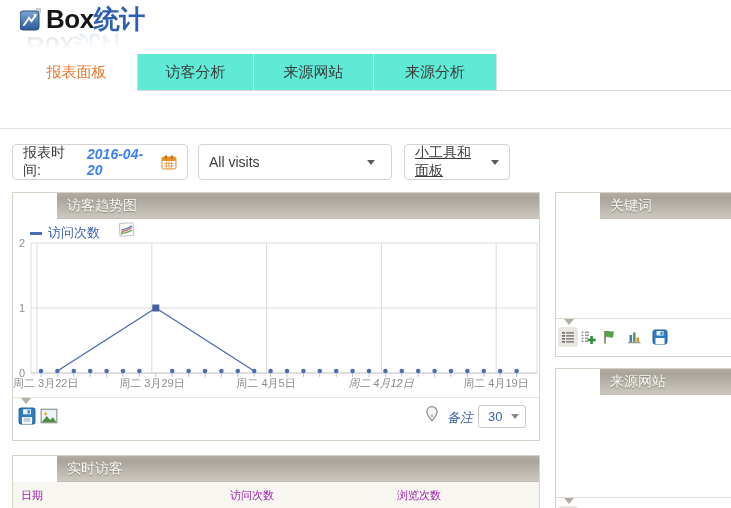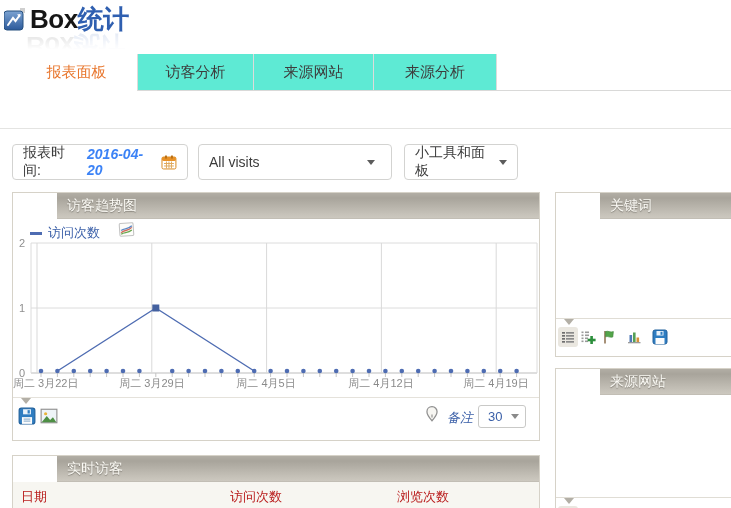--- a/index.html
+++ b/index.html
@@ -3,21 +3,21 @@
 <meta charset="utf-8">
 <style>
   * { margin:0; padding:0; box-sizing:border-box; }
   html,body { width:731px; height:508px; }
   body {
     position:relative; overflow:hidden; background:#fff;
     font-family:"Liberation Sans","DejaVu Sans",sans-serif; color:#333;
   }
 
   
-  .logo { position:absolute; top:6px; left:4px; display:flex; align-items:center; }
+  .logo { position:absolute; top:6px; left:20px; display:flex; align-items:center; }
   .logo-mark { width:22px; height:24px; margin-right:4px; position:relative; top:1px; }
   .logo-text { font-size:26px; font-weight:bold; letter-spacing:-0.5px; color:#161616; line-height:26px; }
   .logo-text .cn { color:#2f5fb0; }
   .logo-reflect {
     position:absolute; top:33px; left:26px; transform:scaleY(-1);
     opacity:.16; pointer-events:none;
     -webkit-mask-image:linear-gradient(to top, rgba(0,0,0,.8), transparent 65%);
     mask-image:linear-gradient(to top, rgba(0,0,0,.8), transparent 65%);
   }
 
@@ -34,63 +34,63 @@
 
   .rule2 { position:absolute; top:128px; left:0; width:731px; border-top:1px solid #e4e4e2; }
 
   
   .tbtn { position:absolute; top:144px; height:36px; border:1px solid #d3d3d1; border-radius:4px;
           background:#fff; display:flex; align-items:center; padding:0 10px; font-size:14px;
           color:#3c3c3c; cursor:pointer; }
   #btn-date { left:12px; width:176px; }
   #btn-date .dval { font-weight:bold; color:#3b82f6; margin:0 7px 0 8px;font-style:italic; }
   #btn-segment { left:198px; width:194px; justify-content:space-between; padding-right:16px; }
-  #btn-widgets { left:404px; width:114px; }
+  #btn-widgets { left:404px; width:106px;text-decoration:underline; }
   #btn-widgets .lbl { margin-right:9px; }
   .caret { width:0; height:0; border-left:4px solid transparent; border-right:4px solid transparent;
            border-top:5px solid #5c5c5c; }
 
   
   .widget { position:absolute; background:#fff; border:1px solid #d6d2c8; }
   .whead { height:26px; line-height:25px; padding-left:10px; font-size:14px; color:#fbfaf5;
            background:linear-gradient(#b2aea5,#a8a49b 20%,#c6c2b9 85%,#ccc8bf);
            border-bottom:1px solid #c2beb5; text-shadow:0 1px 1px rgba(80,77,70,.55); cursor:move;margin-left:44px; }
 
   #w-trend { left:12px; top:192px; width:528px; height:249px; }
   .chart-body { position:relative; height:178px; }
   .legend { position:absolute; top:5px; left:17px; display:flex; align-items:center; z-index:2; }
   .legend-dash { width:12px; height:3px; background:#4e6cb2; margin-right:6px; }
   .legend-label { font-size:13px; color:#3a5fa8; }
   .series-picker { position:absolute; top:2px; left:105px; z-index:2; cursor:pointer; }
   #trend-svg { position:absolute; top:0; left:0; }
   .xlabels { position:absolute; top:157px; left:0; width:528px; height:18px; }
   .xlabel { position:absolute; width:90px; text-align:center; font-size:11px; color:#8a8a8a; white-space:nowrap; }
   .xl0 { left:0; text-align:left; }
-  .xl1 { left:94px; } .xl2 { left:208px; } .xl3 { left:323px; } .xl4 { left:438px; }
+  .xl1 { left:94px; } .xl2 { left:208px; } .xl3 { left:323px;font-style:italic; } .xl4 { left:438px; }
 
   .chart-footer { position:relative; height:44px; border-top:1px solid #e5e2db; }
   .view-tri { width:0; height:0; border-left:5px solid transparent; border-right:5px solid transparent;
               border-top:6px solid #b3afa6; position:absolute; }
   .cf-tri { left:8px; top:0; }
   .ic { position:absolute; width:18px; height:18px; cursor:pointer; }
   .cf-save { left:5px; top:9px; }
   .cf-img  { left:27px; top:9px; }
   .cf-pin  { left:410px; top:7px; }
   .annot-link { position:absolute; left:434px; top:11px; font-size:13px; font-style:italic;
                 color:#3a5fa8; cursor:pointer; }
   .limit-select { position:absolute; left:465px; top:7px; width:48px; height:23px;
                   border:1px solid #c9c9c7; border-radius:3px; background:#fff;
                   display:flex; align-items:center; justify-content:space-between;
                   padding:0 6px 0 9px; cursor:pointer; }
   .limit-select .v { font-size:13px; color:#3a5fa8; }
   .limit-select .caret { border-top-color:#8a8a8a; }
 
   #w-realtime { left:12px; top:455px; width:528px; height:60px; }
   .table-head { position:relative; height:30px; background:#f7f6f1; }
-  .th { position:absolute; top:6px; font-size:13px; color:#b91c1c; cursor:pointer; }
+  .th { position:absolute; top:6px; font-size:11px; color:#a21caf; cursor:pointer; }
   .th0 { left:8px; } .th1 { left:217px; } .th2 { left:384px; }
 
   #w-keywords { left:555px; top:192px; width:200px; height:165px; }
   #w-referrers { left:555px; top:368px; width:200px; height:160px; }
   .wbody { background:#fff; }
   #w-keywords .wbody { height:99px; }
   #w-referrers .wbody { height:102px; }
   .dt-footer { position:relative; border-top:1px solid #e0ddd5; height:38px; }
   .dtf-tri { left:8px; top:0; }
   .dt-ic { position:absolute; top:8px; width:20px; height:20px; cursor:pointer; text-align:center; }

